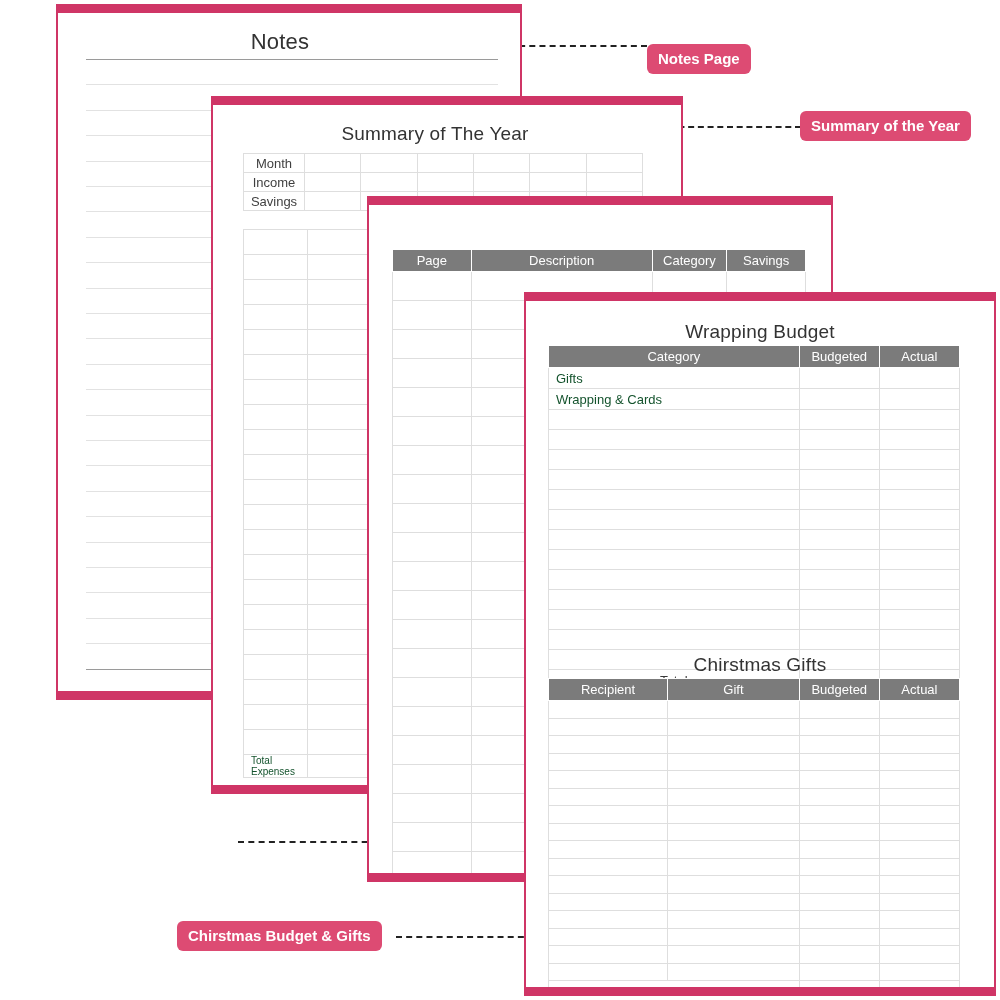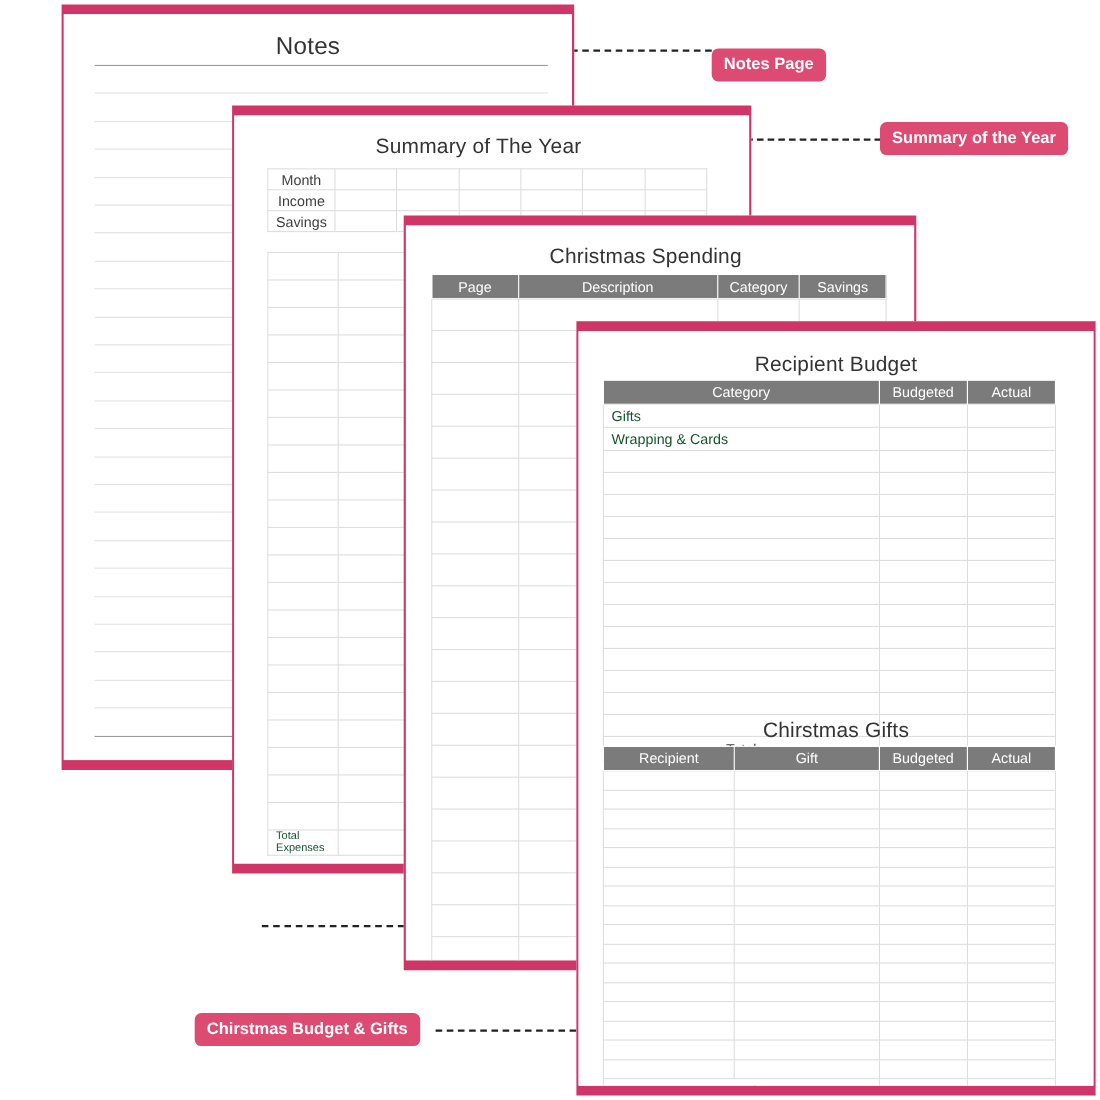--- a/index.html
+++ b/index.html
@@ -306,21 +306,20 @@
                 <td class="total-row" style="height: 20px;"></td>
               </tr>
             </tbody>
         </table>
       </div>
     </div>
   </div>
 
   <div class="sheet" style="left:367px; top:196px; width:466px; height:686px; z-index:3;">
     <div class="sheet-body">
-      <div class="page-title" style="position:absolute; left:0; right:26px; top:18px;">Christmas Spending</div>
 
       <div class="tbl-wrap" style="left:23px; top:44px; width:414px;">
         <table class="grid outer">
           <colgroup>
             <col style="width:20%">
               <col style="width:46%">
             <col style="width:19%">
               <col style="width:20%">
           </colgroup>
           <thead>
@@ -460,21 +459,21 @@
               </tr>
             </tbody>
         </table>
       </div>
     </div>
   </div>
 
   <div class="sheet" style="left:524px; top:292px; width:472px; height:704px; z-index:4;">
     <div class="sheet-body">
 
-      <div class="page-title" style="position:absolute; left:0; right:0; top:20px;">Recipient Budget</div>
+      <div class="page-title" style="position:absolute; left:0; right:0; top:20px;">Wrapping Budget</div>
 
       <div class="tbl-wrap" style="left:22px; top:44px; width:412px;">
         <table class="grid outer">
           <colgroup>
             <col style="width:61%">
               <col style="width:19.5%">
               <col style="width:19.5%">
           </colgroup>
           <thead>
               <tr id="budget-head">

